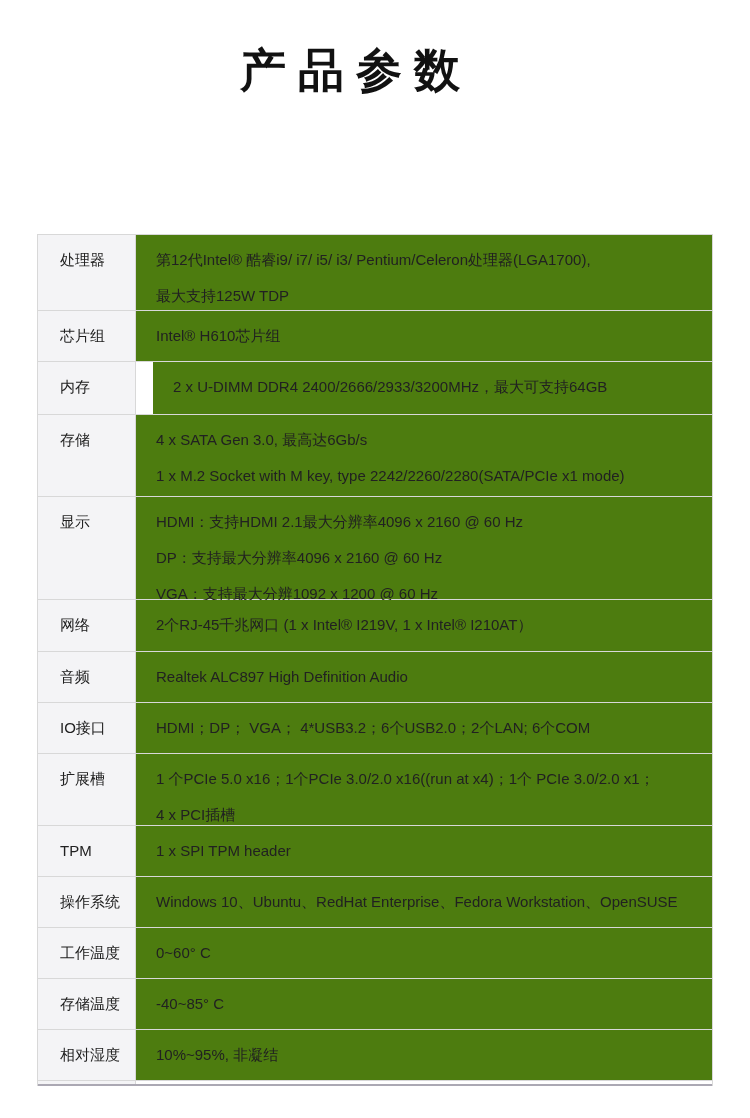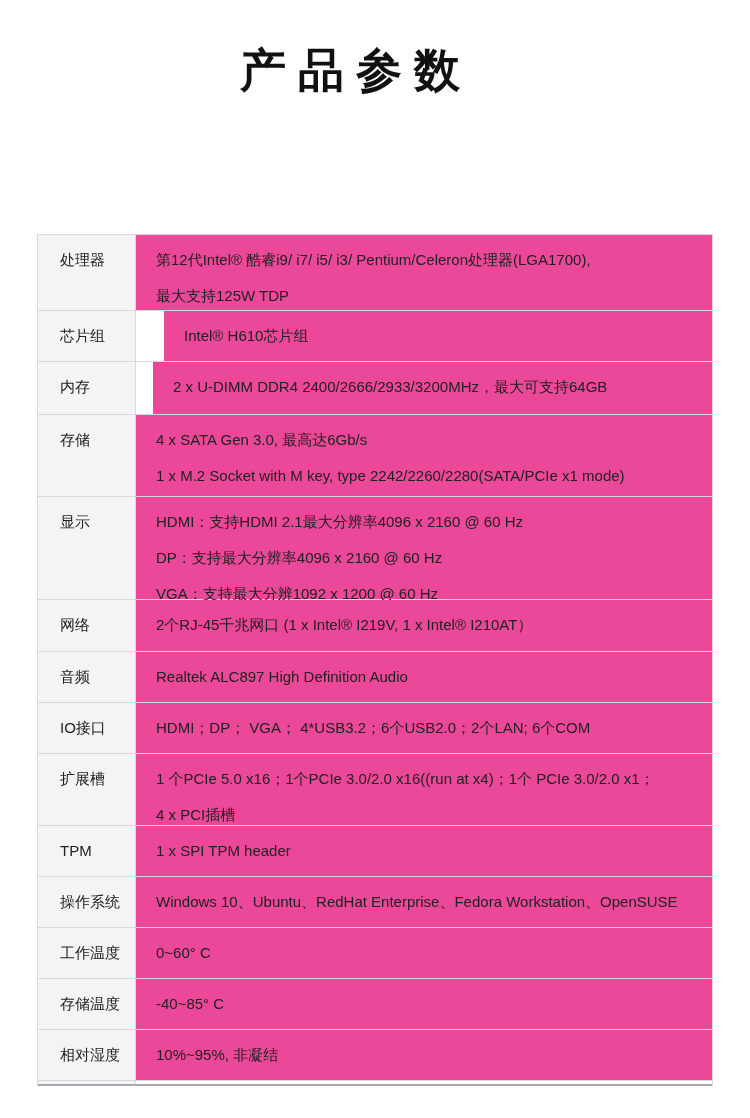--- a/index.html
+++ b/index.html
@@ -34,21 +34,21 @@
   .spec-row{ display:flex; width:100%; border-bottom:1px solid var(--border); }
   .spec-label-cell{
     width:98px; flex:0 0 98px;
     background:var(--label-bg);
     border-right:1px solid var(--border);
     padding:14px 8px 12px 22px;
     font-size:15px; line-height:21px; color:var(--text);
   }
   .spec-value-cell{
     flex:1;
-    background:#ec4899;
+    background:#4d7c0f;
     padding:14px 12px 12px 20px;
     display:flex; flex-direction:column; gap:15px;
     font-size:15px; line-height:21px; color:var(--text);
   }
   .spec-line{ white-space:nowrap; }
   .table-cutoff-row{
     display:flex; width:100%; height:5px;
     border-bottom:2px solid var(--bottom-edge);
   }
   .table-cutoff-row .stub-label{
@@ -63,21 +63,21 @@
 <div class="page">
   <h1 class="page-title">产品参数</h1>
   <div class="spec-table" id="spec-table">
       <div class="spec-row" style="height: 76px;">
         <div class="spec-label-cell">处理器</div>
         <div class="spec-value-cell">
           <div class="spec-line">第12代Intel®  酷睿i9/ i7/ i5/ i3/ Pentium/Celeron处理器(LGA1700),</div>
           <div class="spec-line">最大支持125W TDP</div>
         </div>
       </div>
-      <div class="spec-row" style="height: 51px; gap: 28px;">
+      <div class="spec-row" style="height: 51px;">
         <div class="spec-label-cell">芯片组</div>
         <div class="spec-value-cell">
           <div class="spec-line">Intel® H610芯片组</div>
         </div>
       </div>
       <div class="spec-row" style="height: 53px; gap: 17px;">
         <div class="spec-label-cell">内存</div>
         <div class="spec-value-cell">
           <div class="spec-line">2 x U-DIMM DDR4 2400/2666/2933/3200MHz，最大可支持64GB</div>
         </div>

